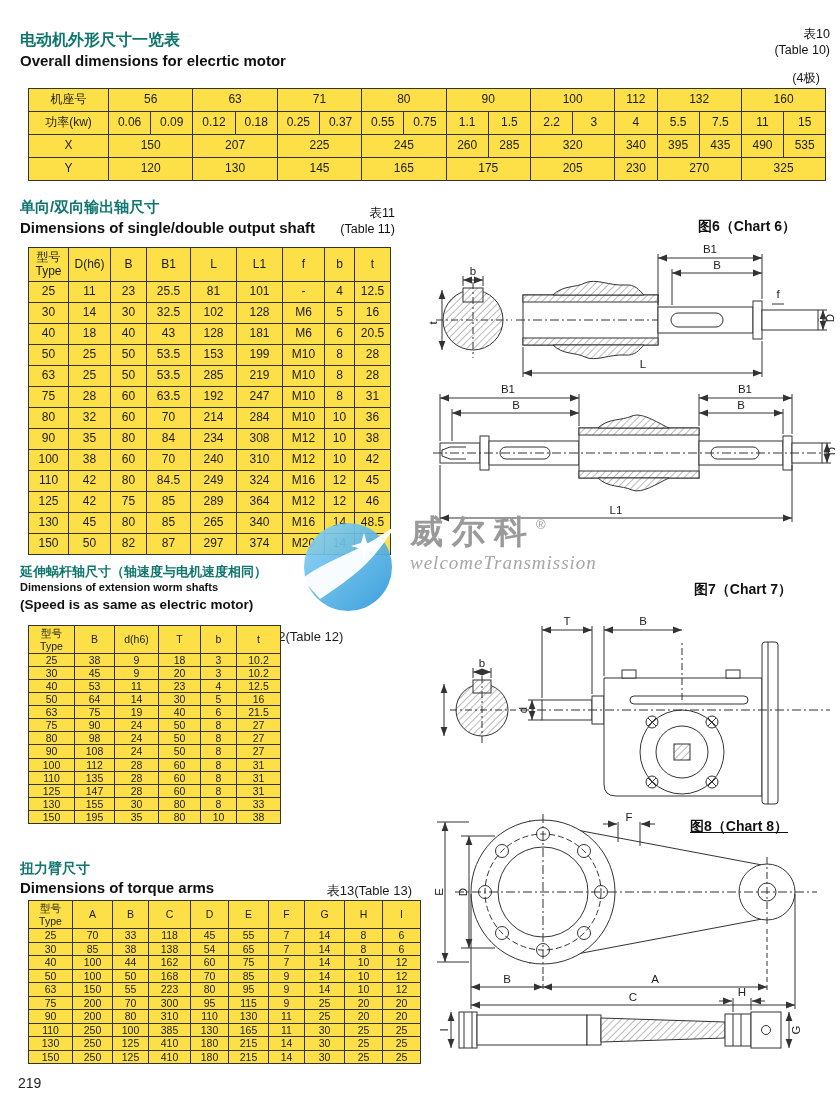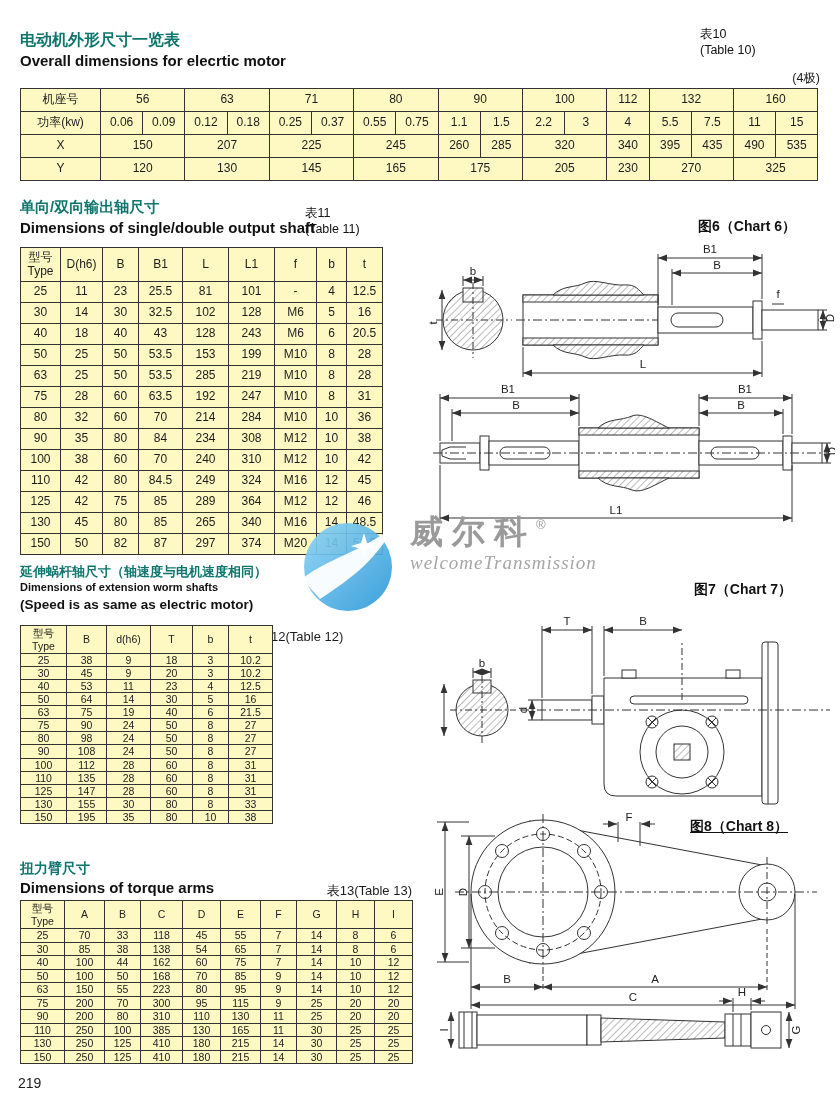--- a/index.html
+++ b/index.html
@@ -1,22 +1,22 @@
 <!DOCTYPE html>
 <html><head>
 <meta charset="utf-8">
 <style>
   html,body{margin:0;padding:0;background:#e9e9e9;}
   #page{position:relative;width:840px;height:1120px;background:#fff;overflow:hidden;
         font-family:"Liberation Sans","DejaVu Sans",sans-serif;color:#1c1c1c;}
   .abs{position:absolute;}
   .zh-title{font-weight:bold;color:#0f766e;}
   .en-title{font-weight:bold;color:#111;}
-  .ref{font-size:12.5px;line-height:1.3;text-align:left;color:#111;}
-  table{border-collapse:collapse;table-layout:fixed;background:#fef9c3;}
+  .ref{font-size:12.5px;line-height:1.3;text-align:right;color:#111;}
+  table{border-collapse:collapse;table-layout:fixed;background:#fde047;margin-left:8px;}
   td{border:1px solid #333;text-align:center;vertical-align:middle;
      white-space:pre-line;padding:0;color:#1c1c1c;line-height:1.15;overflow:hidden;}
   .t10{left:20px;top:88px;width:798px;}
   .t10 td{height:22px;font-size:12px;}
   .t11{left:20px;top:247px;width:362px;}
   .t11 td{height:20px;font-size:12px;}
   .t11 tr:first-child td{height:33px;}
   .t12{left:20px;top:625px;width:252px;}
   .t12 td{height:12px;font-size:10.5px;}
   .t12 tr:first-child td{height:27px;}
@@ -165,21 +165,21 @@
           <td>M6</td>
           <td>5</td>
           <td>16</td>
         </tr>
         <tr>
           <td>40</td>
           <td>18</td>
           <td>40</td>
           <td>43</td>
           <td>128</td>
-          <td>243</td>
+          <td>181</td>
           <td>M6</td>
           <td>6</td>
           <td>20.5</td>
         </tr>
         <tr>
           <td>50</td>
           <td>25</td>
           <td>50</td>
           <td>53.5</td>
           <td>153</td>

